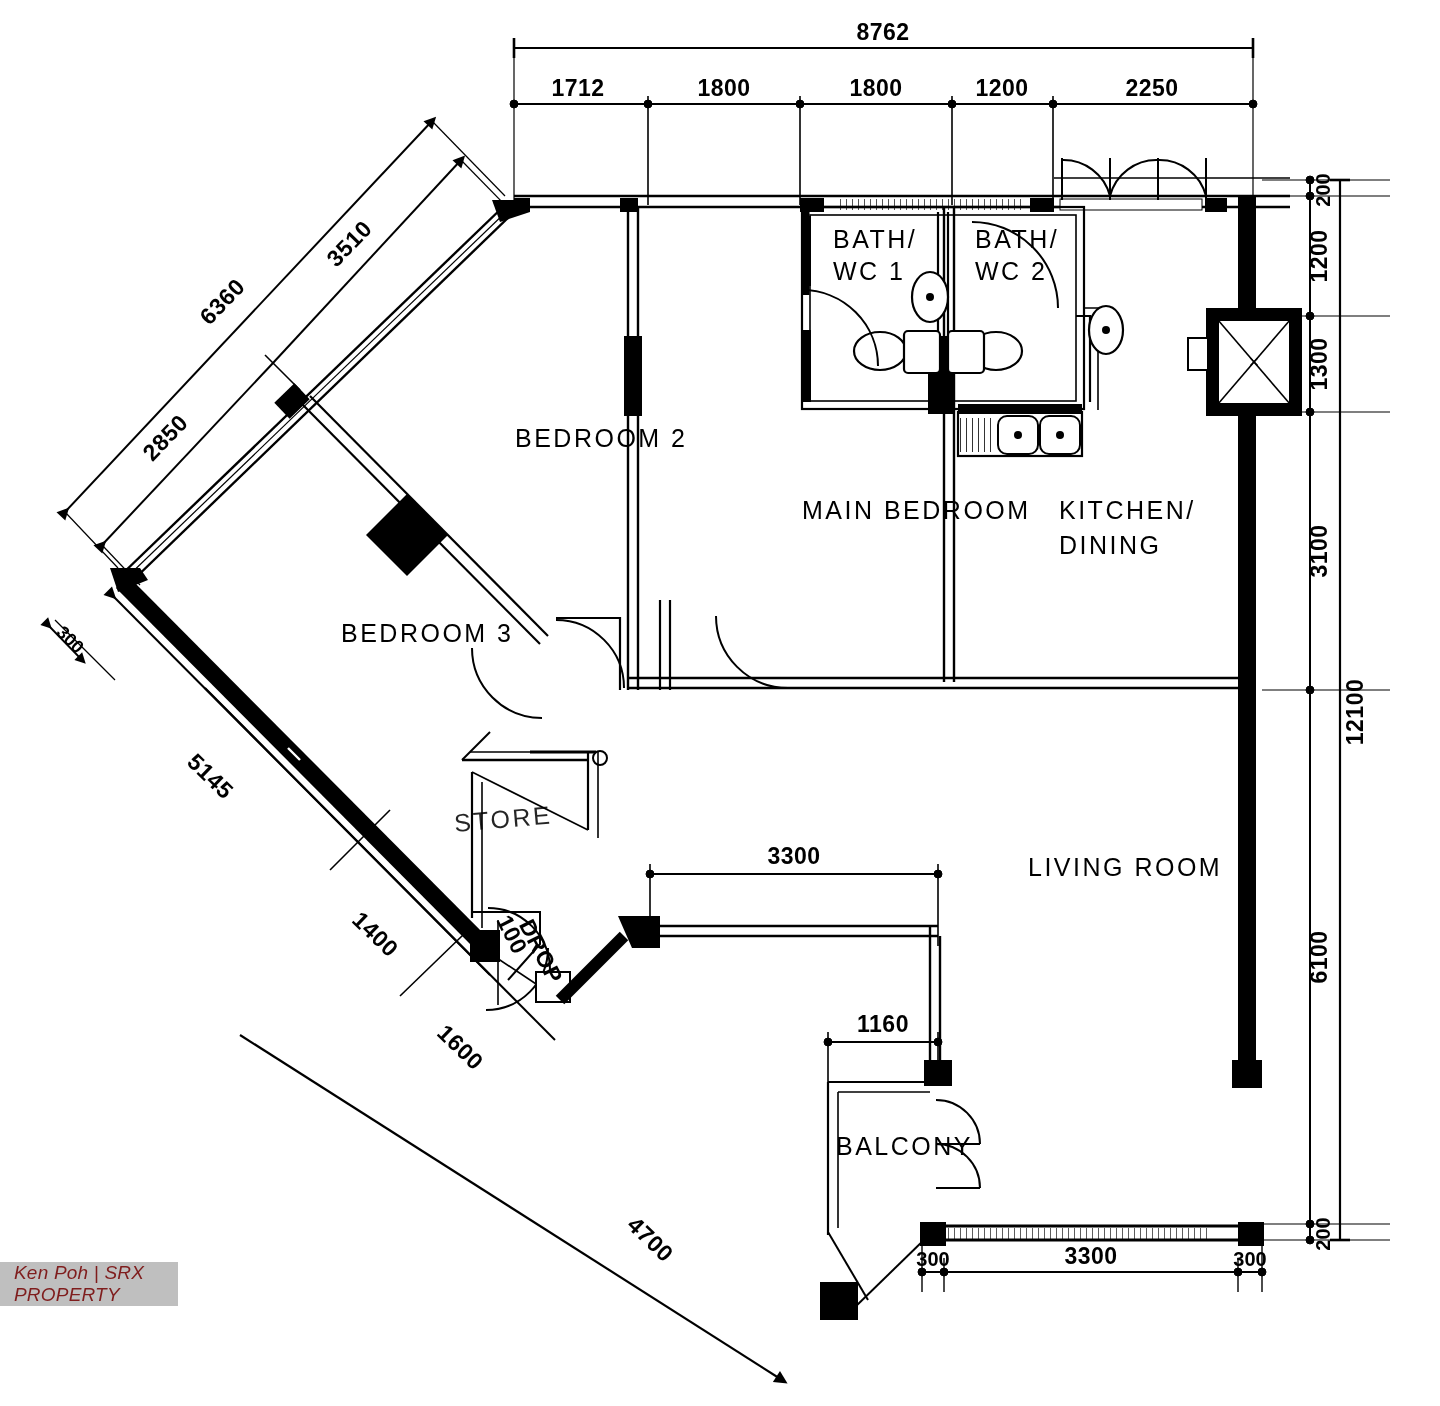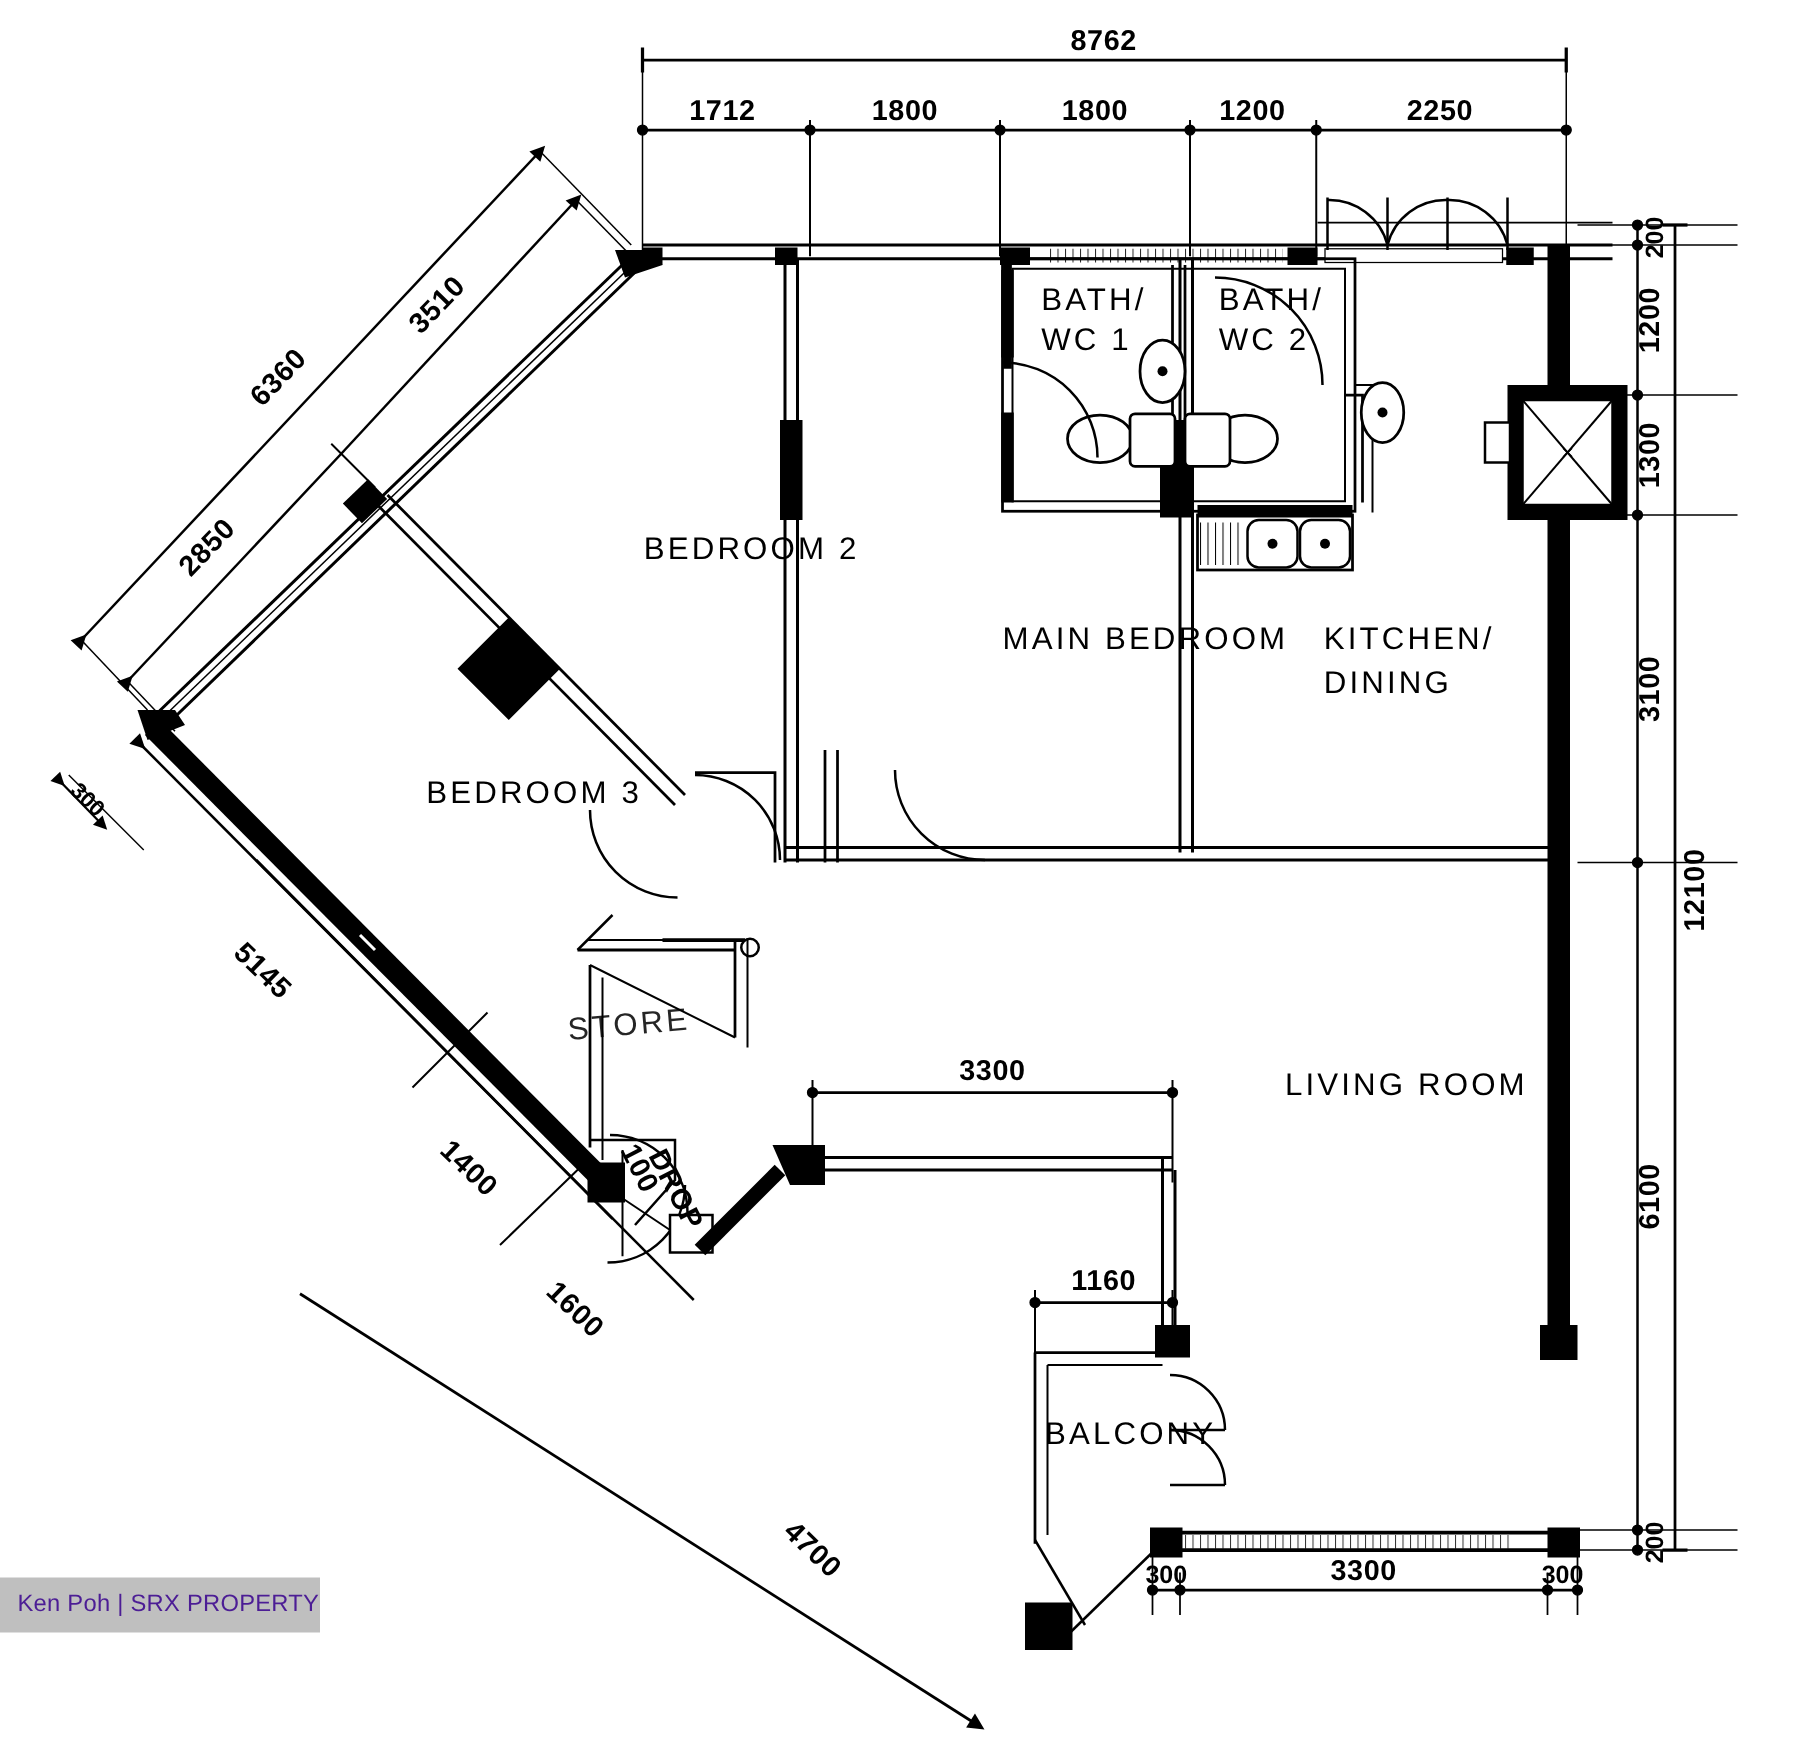--- a/index.html
+++ b/index.html
@@ -1,24 +1,25 @@
 <!DOCTYPE html>
 <html><head>
 <meta charset="utf-8">
 <title>Floor Plan</title>
 <style>
   html,body{margin:0;padding:0;background:#ffffff;}
   body{font-family:"Liberation Sans", sans-serif;}
   #stage{position:relative;width:1440px;height:1406px;background:#fff;overflow:hidden;}
   svg#plan{position:absolute;left:0;top:0;width:1440px;height:1406px;}
   .wm{
-    position:absolute;left:0;top:1262px;width:256px;height:44px;
-    background:#bfbfbf;color:#4c1d95;font-size:19px;
+    position:absolute;left:0;top:1262px;width:178px;height:44px;
+    background:#bfbfbf;color:#7f1d1d;font-size:19px;
     display:flex;align-items:center;padding-left:14px;box-sizing:border-box;
     letter-spacing:.2px;
+    font-style:italic;
   }
   text{font-family:"Liberation Sans", sans-serif;fill:#000;}
   .rlab{font-size:25px;letter-spacing:2.5px;}
   .dim{font-size:23px;font-weight:bold;letter-spacing:.5px;}
   .dimsm{font-size:20px;font-weight:bold;}
   .tiny{font-size:18px;font-weight:bold;}
 </style>
 </head>
 <body>
 

